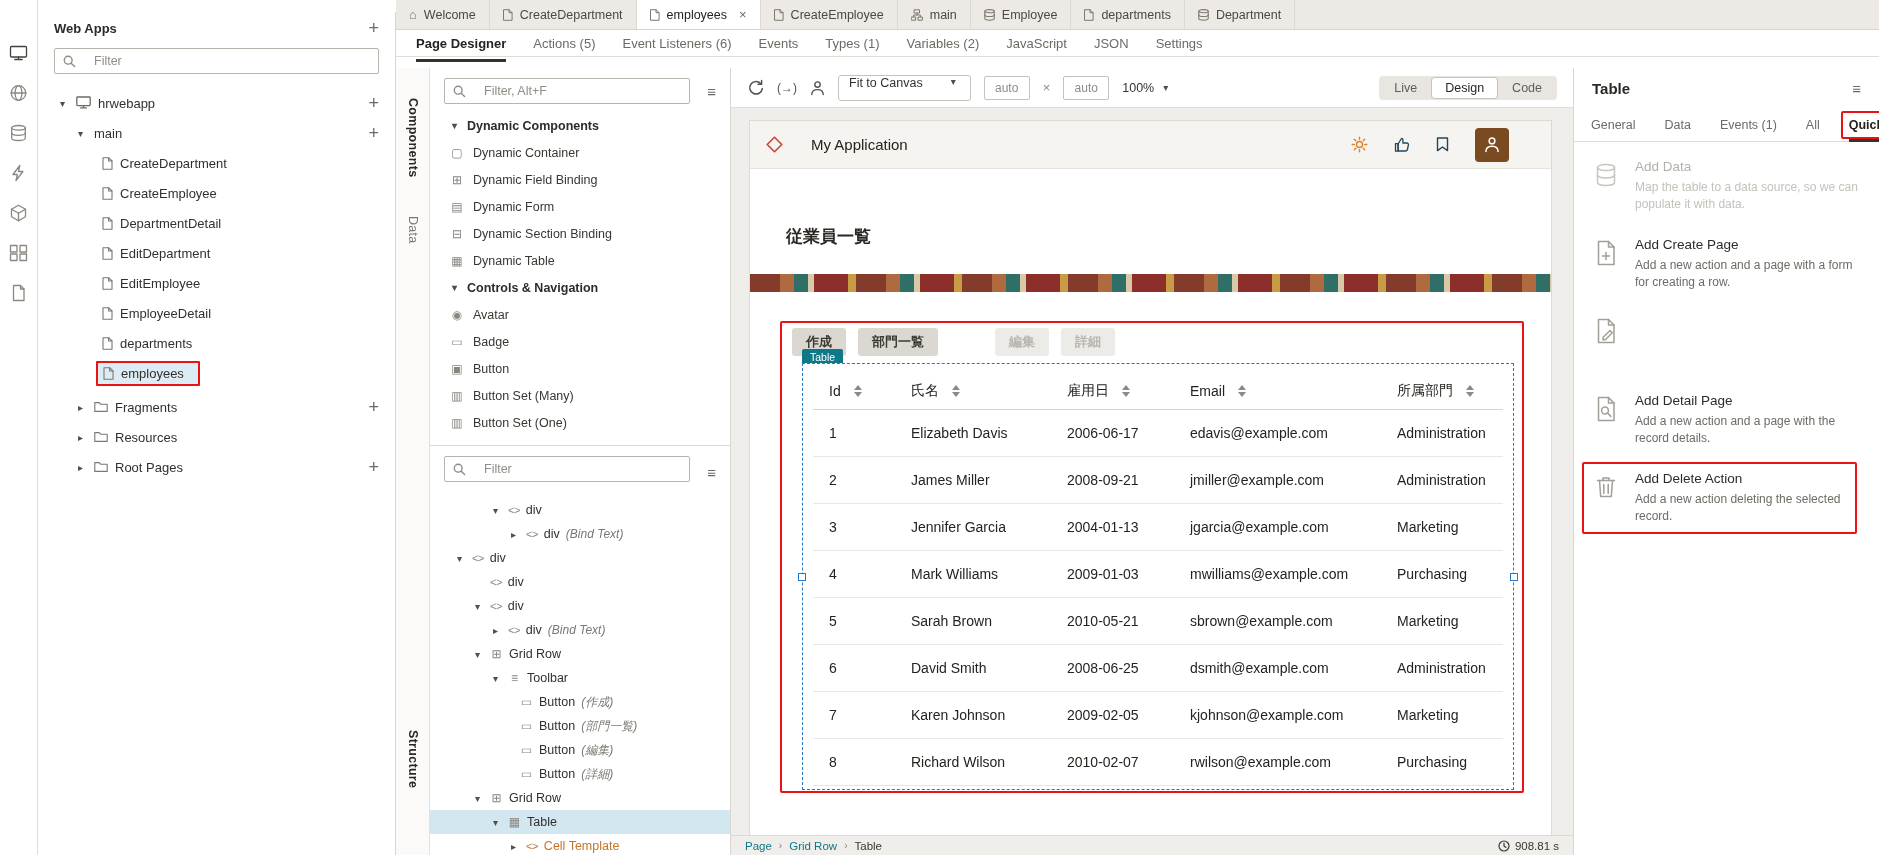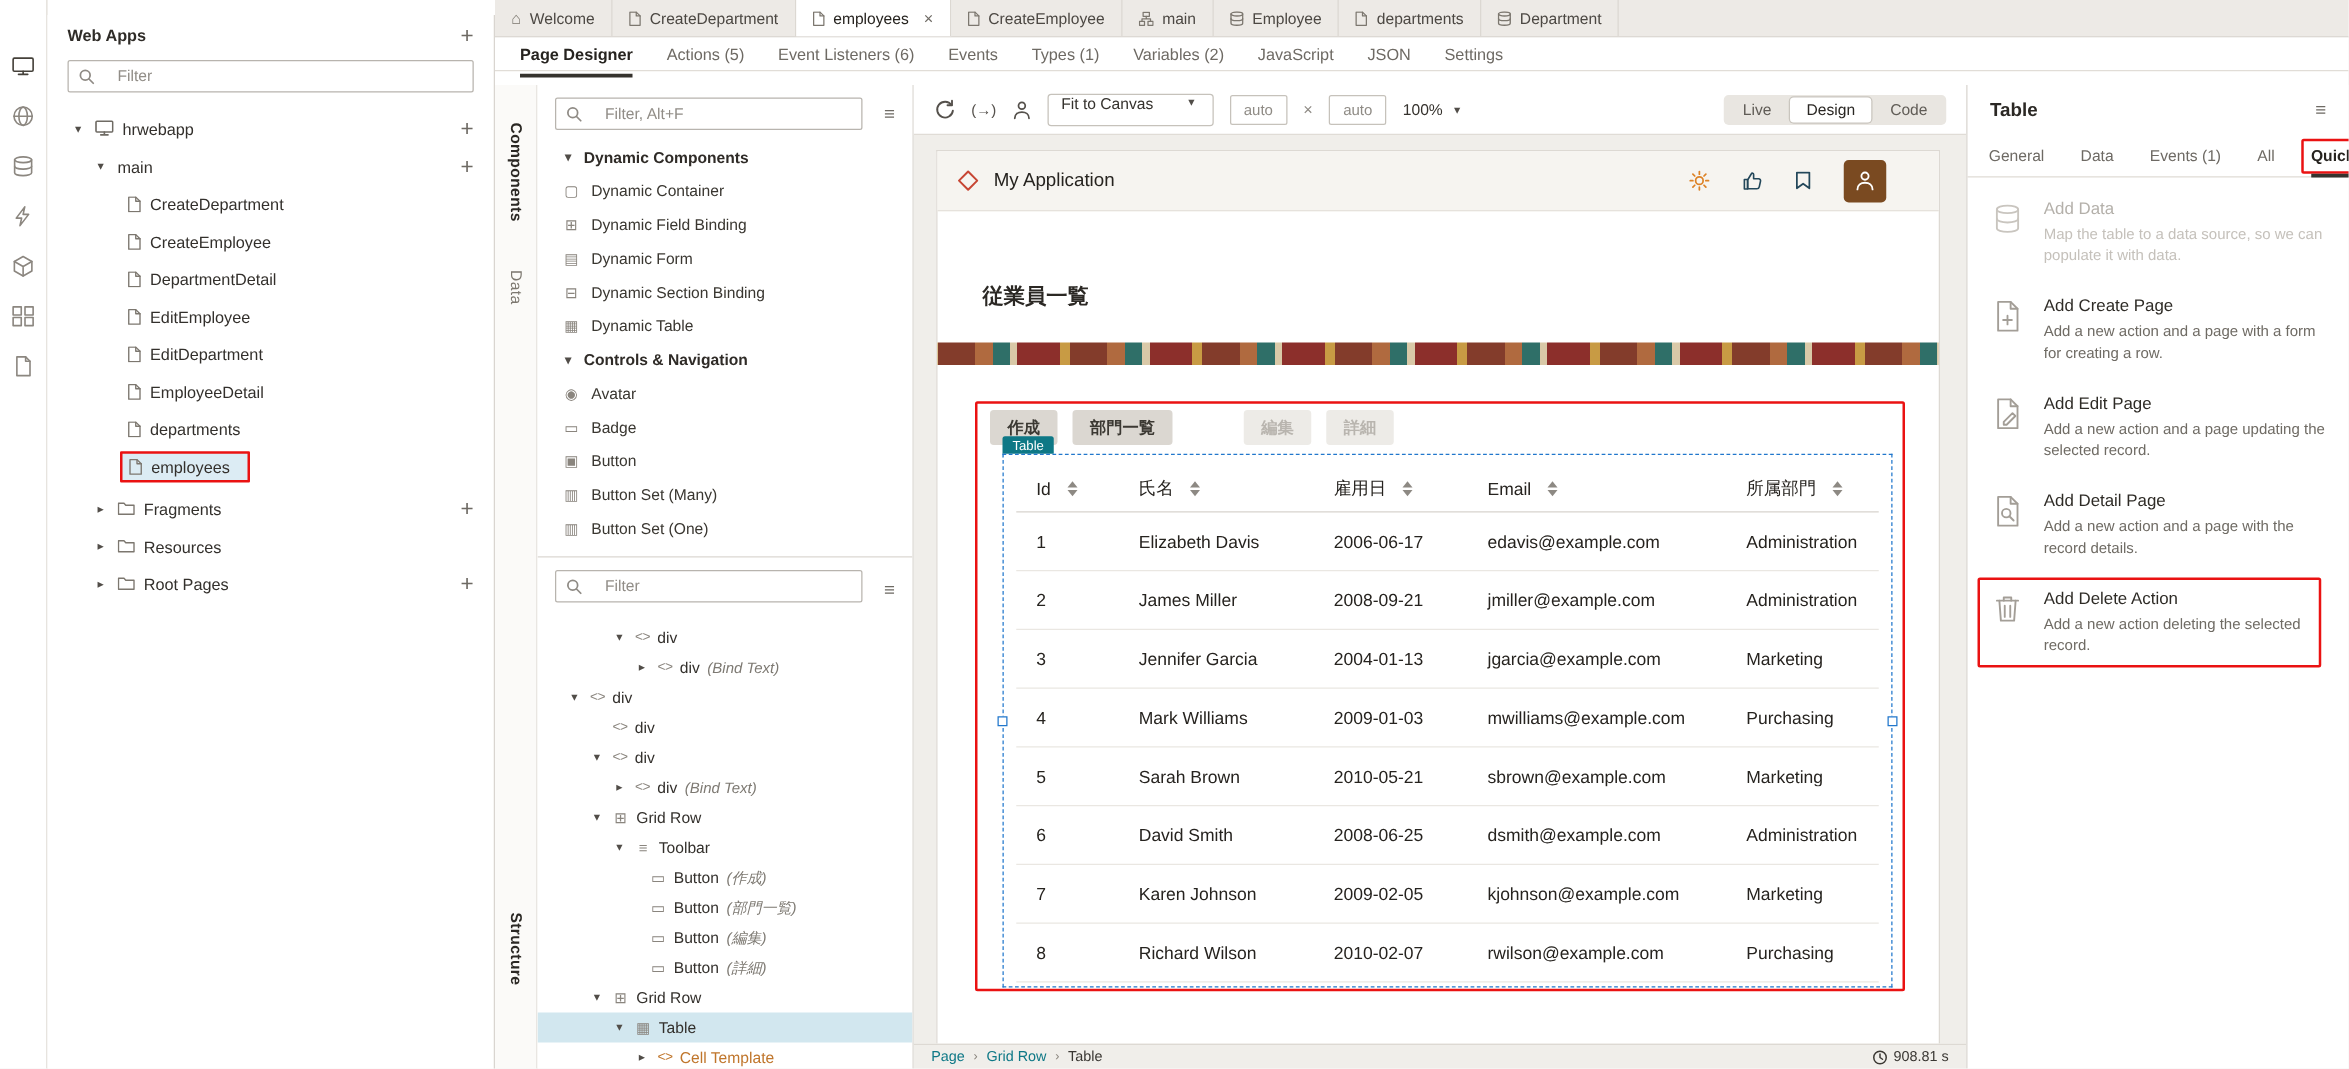--- a/index.html
+++ b/index.html
@@ -60,21 +60,21 @@
 .sizebox{width:46px;height:24px;border:1px solid #c6c2bb;border-radius:2px;display:flex;align-items:center;justify-content:center;font-size:12px;color:#8f8b85}
 .times{color:#8f8b85}
 .zoom{display:flex;align-items:center;gap:5px;font-size:12.5px;color:#35322d}
 .modes{margin-left:auto;display:flex;background:#e9e6e1;border-radius:4px;padding:2px;gap:2px}
 .mode{padding:3px 13px;font-size:12.5px;color:#605c56;border-radius:3px}
 .mode.active{background:#fff;color:#2a2723;box-shadow:0 0 0 1px #c9c5be}
 .navg{font-size:12px;color:#55514c}
 
 #viewport{left:731px;top:108px;width:842px;height:727px;background:#f0eeea;overflow:hidden}
 #page{position:absolute;left:18px;top:12px;width:803px;height:715px;background:#fff;border:1px solid #ddd9d3;border-bottom:0}
-.appbar{height:48px;background:#f6f4f0;border-bottom:1px solid #e6e2dc;display:flex;align-items:center;gap:12px;padding:0 42px 0 16px}
+.appbar{height:48px;background:#f6f4f0;border-bottom:1px solid #e6e2dc;display:flex;align-items:center;gap:28px;padding:0 42px 0 16px}
 .apptitle{font-size:15px;color:#26231f}
 .hicons{margin-left:auto;display:flex;align-items:center;gap:26px}
 .avatar{width:34px;height:34px;background:#7a4a21;border-radius:4px;display:flex;align-items:center;justify-content:center}
 .pghead{margin:56px 0 0 36px;font-size:17px;font-weight:700;color:#2b2824}
 .banner{margin-top:26px;height:18px;background:repeating-linear-gradient(90deg,#833c2b 0 30px,#b06a3f 30px 44px,#2f6f68 44px 58px,#d9c9a8 58px 64px,#8c2f2b 64px 98px,#c89b44 98px 106px)}
 .anno-canvas{position:absolute;left:30px;top:200px;width:744px;height:472px;border:2px solid #ea1212;border-radius:2px;pointer-events:none}
 .cbtns{position:absolute;left:42px;top:207px;display:flex;gap:12px}
 .cbtn{height:28px;padding:0 14px;background:#dbd7d1;border-radius:3px;font-size:13px;font-weight:700;color:#3c3933;display:flex;align-items:center}
 .cbtn.disabled{background:#edebe7;color:#b9b5af}
 .gap-group{margin-left:45px}
@@ -227,30 +227,30 @@
         </span>
       <span>DepartmentDetail</span>
     </div>
     <div class="trow30 pgrow">
       <span>
           <svg width="11" height="13" viewBox="0 0 11 13" style="stroke:#7c776f;stroke-width:1.1">
             <path d="M1 .7h5.6L10 4v8.3H1z"></path>
             <path d="M6.6 .7V4H10"></path>
           </svg>
         </span>
+      <span>EditDepartment</span>
+    </div>
+    <div class="trow30 pgrow">
+      <span>
+          <svg width="11" height="13" viewBox="0 0 11 13" style="stroke:#7c776f;stroke-width:1.1">
+            <path d="M1 .7h5.6L10 4v8.3H1z"></path>
+            <path d="M6.6 .7V4H10"></path>
+          </svg>
+        </span>
       <span>EditEmployee</span>
-    </div>
-    <div class="trow30 pgrow">
-      <span>
-          <svg width="11" height="13" viewBox="0 0 11 13" style="stroke:#7c776f;stroke-width:1.1">
-            <path d="M1 .7h5.6L10 4v8.3H1z"></path>
-            <path d="M6.6 .7V4H10"></path>
-          </svg>
-        </span>
-      <span>EditDepartment</span>
     </div>
     <div class="trow30 pgrow">
       <span>
           <svg width="11" height="13" viewBox="0 0 11 13" style="stroke:#7c776f;stroke-width:1.1">
             <path d="M1 .7h5.6L10 4v8.3H1z"></path>
             <path d="M6.6 .7V4H10"></path>
           </svg>
         </span>
       <span>EmployeeDetail</span>
     </div>
@@ -791,24 +791,20 @@
           </div>
       </div>
       <div class="qitem">
         <span class="qicon">
             <svg width="28" height="28" viewBox="0 0 28 28">
               <path d="M6.5 2.5h10L22 8v17.5H6.5z"></path>
               <path d="M16.5 2.5V8H22"></path>
               <path d="M11 20.5l7-7 2.3 2.3-7 7H11z"></path>
             </svg>
           </span>
-        <div>
-            <div class="qtitle">Add Edit Page</div>
-            <div class="qdesc">Add a new action and a page updating the selected record.</div>
-          </div>
       </div>
       <div class="qitem">
         <span class="qicon">
             <svg width="28" height="28" viewBox="0 0 28 28">
               <path d="M6.5 2.5h10L22 8v17.5H6.5z"></path>
               <path d="M16.5 2.5V8H22"></path>
               <circle cx="13" cy="15.5" r="3.4"></circle>
               <path d="M15.5 18l3.4 3.4"></path>
             </svg>
           </span>

